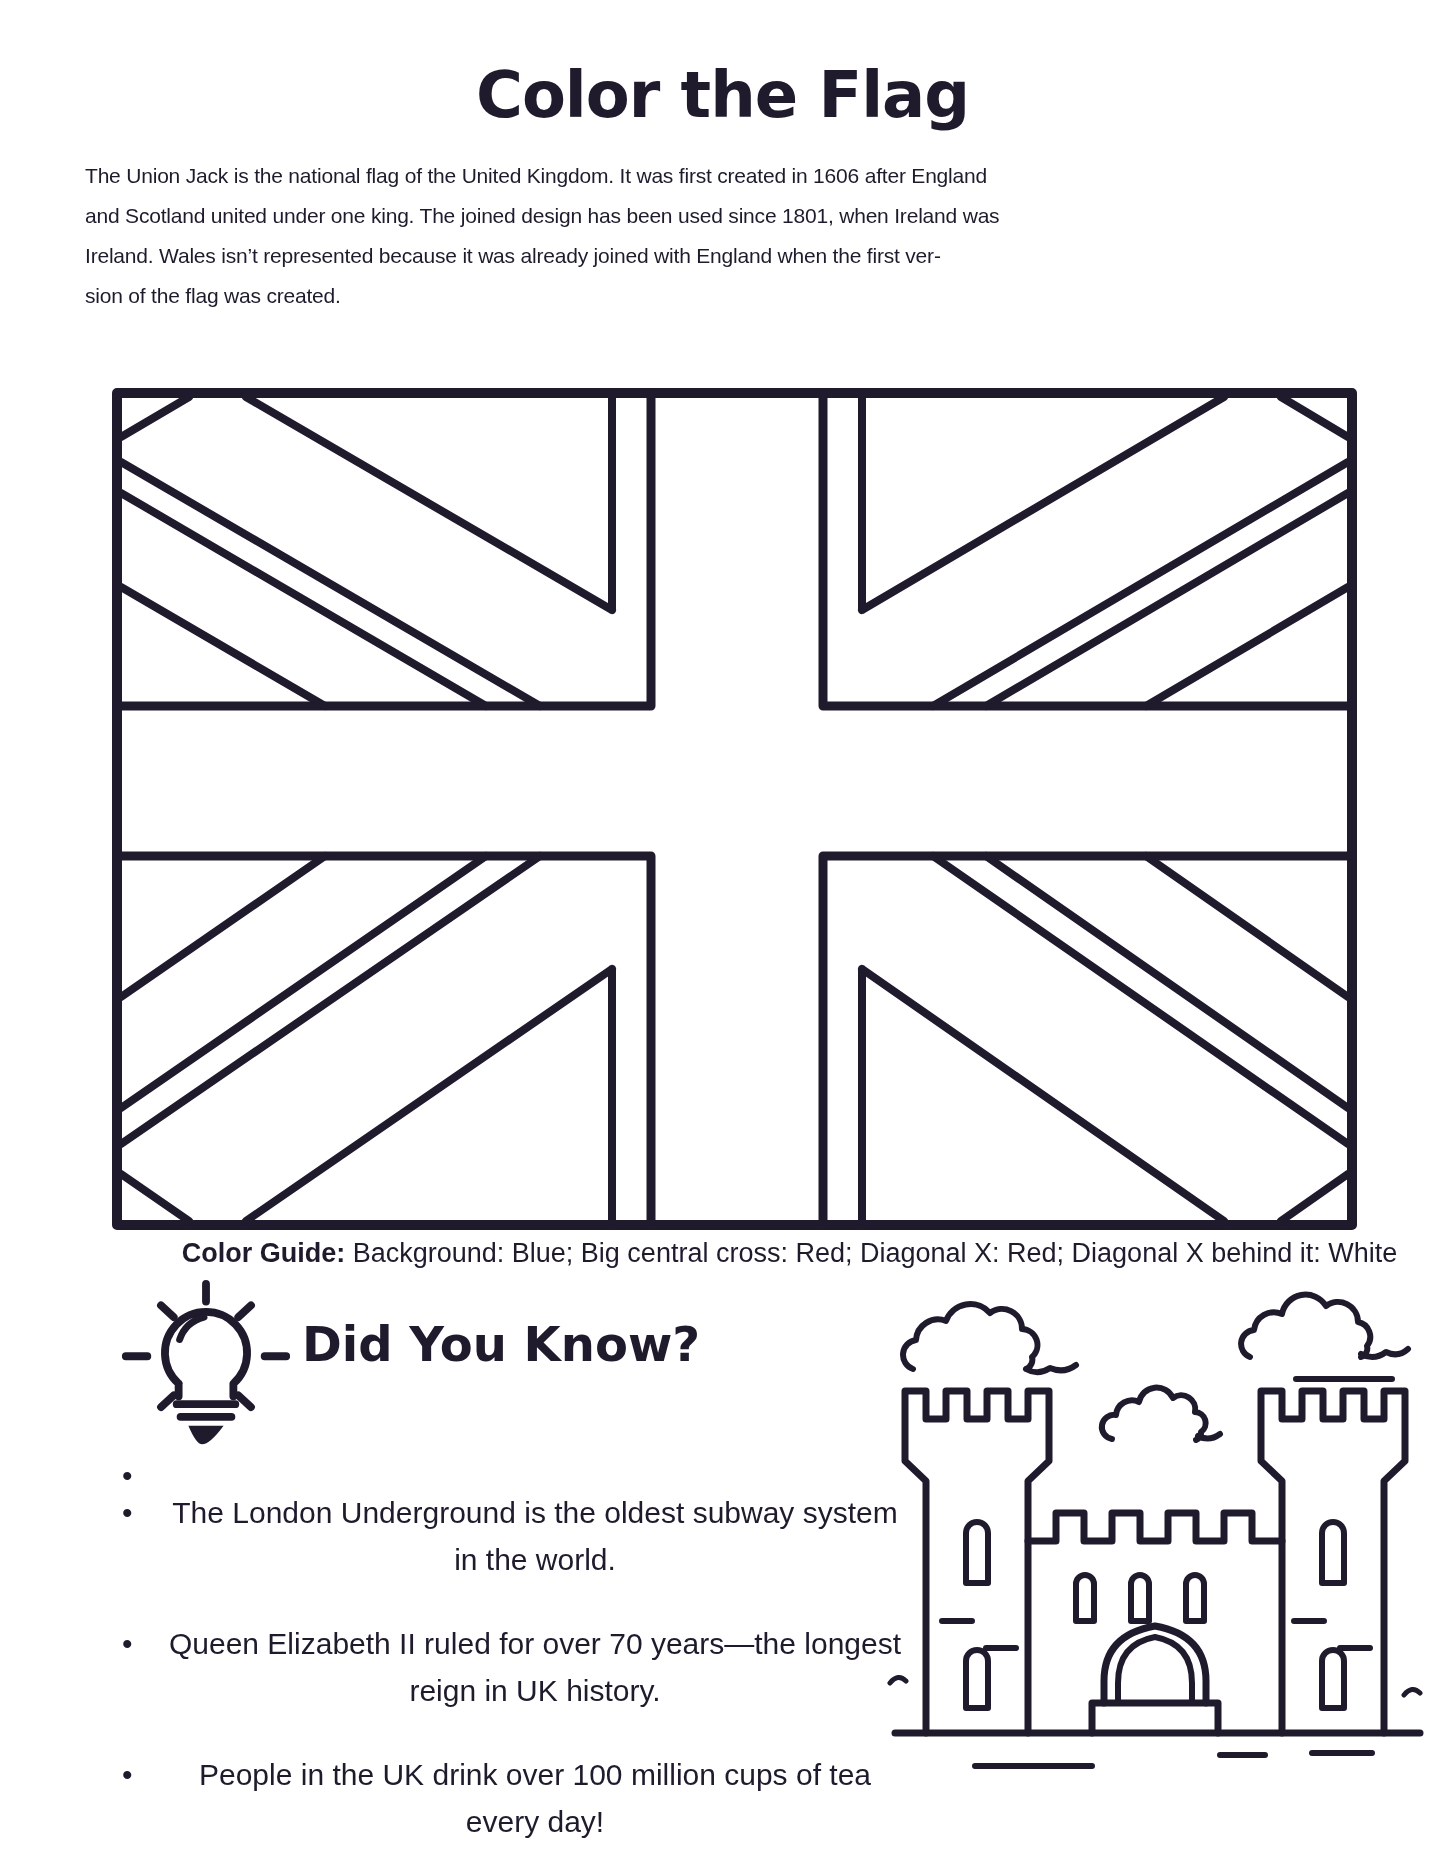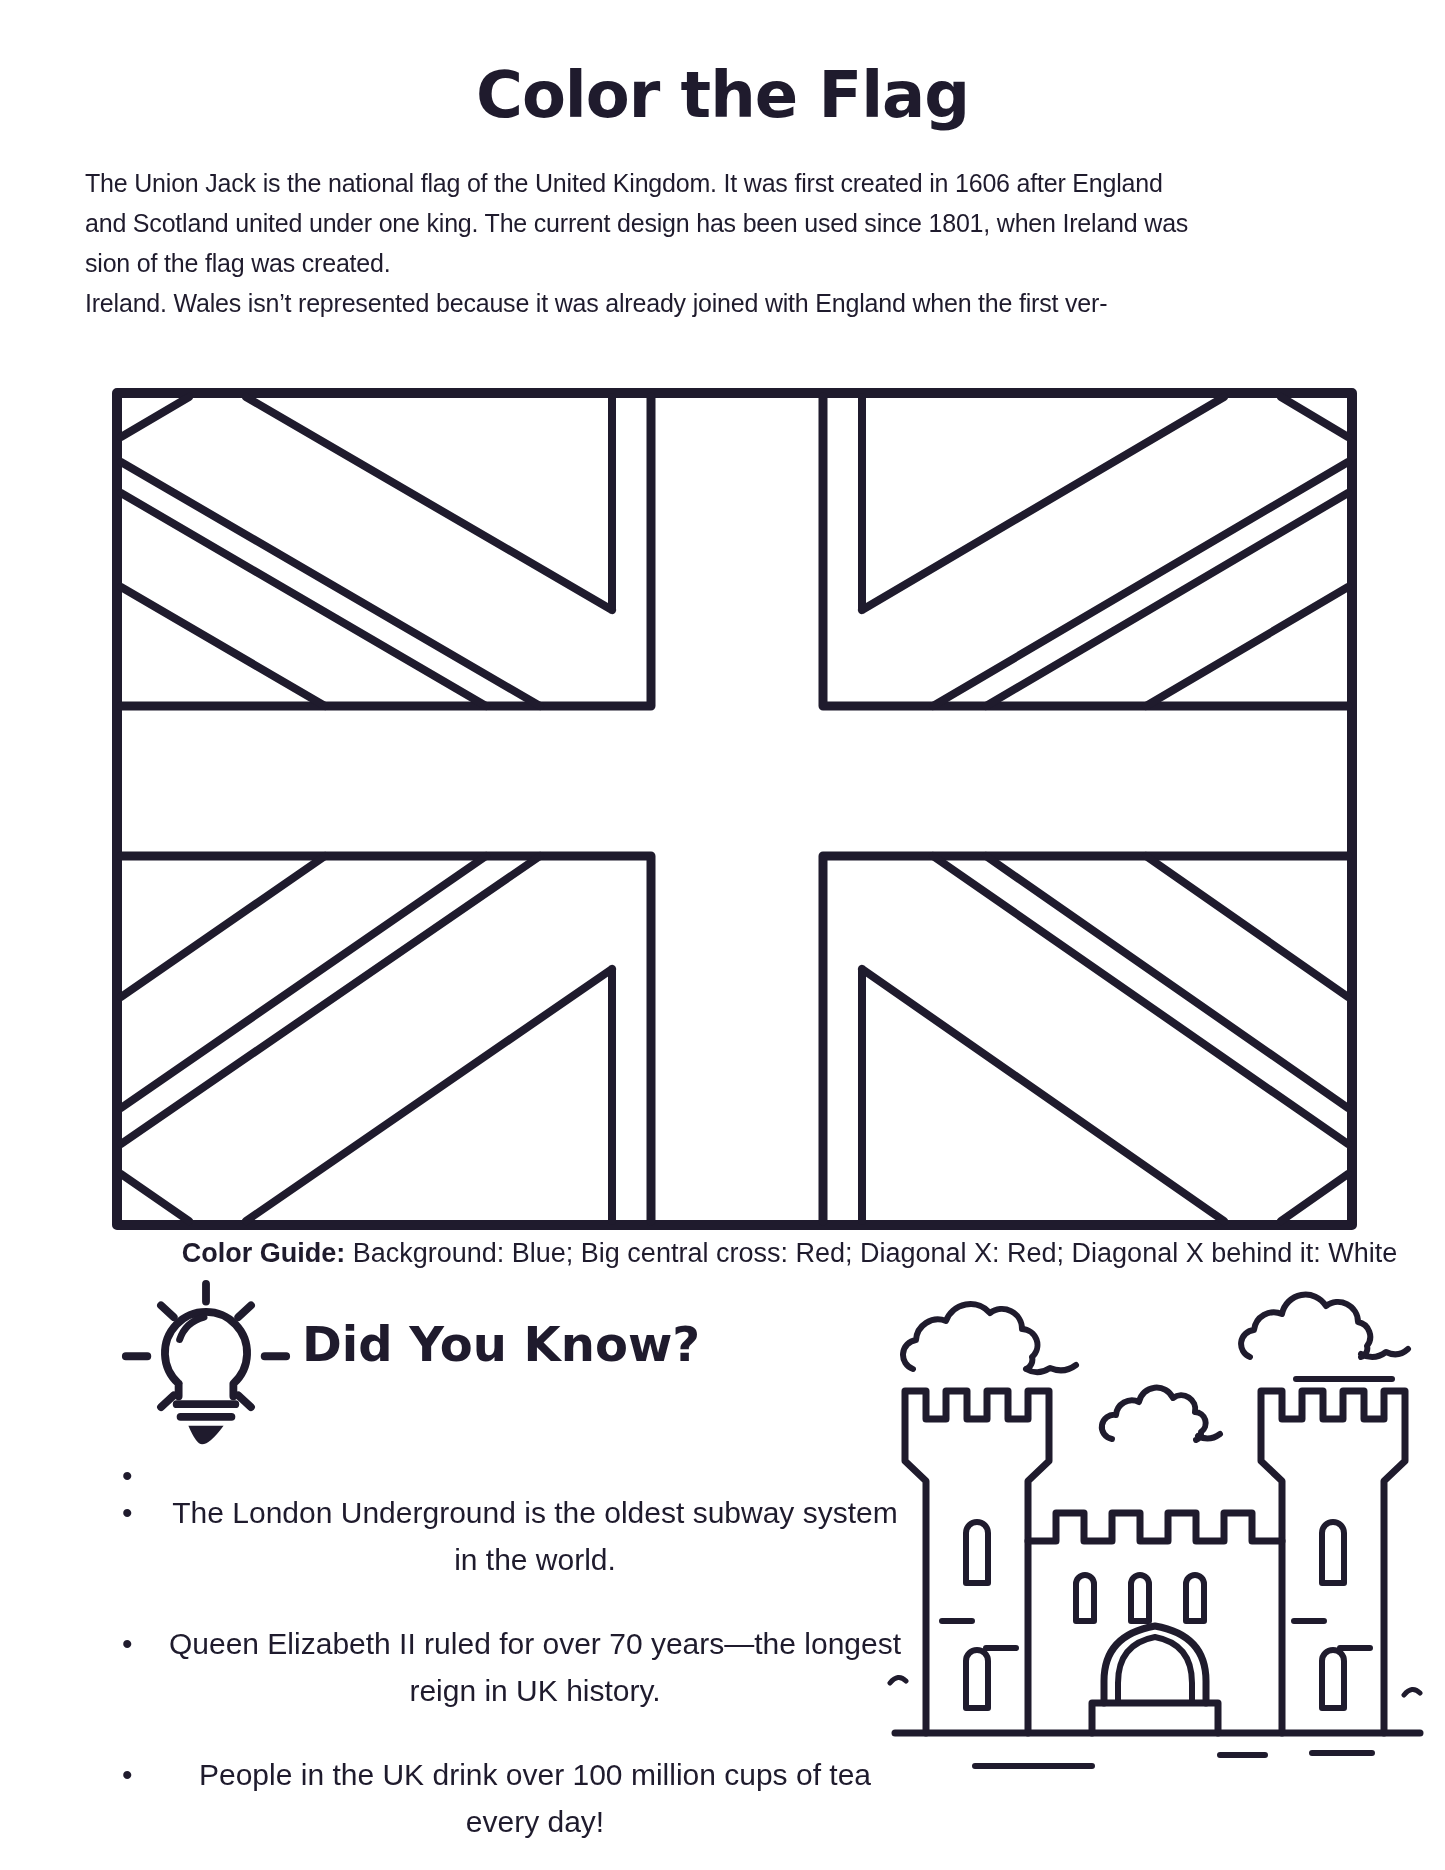--- a/index.html
+++ b/index.html
@@ -7,22 +7,22 @@
   body{ background:#ffffff; font-family:"Liberation Sans", sans-serif; color:var(--ink); }
   .page{ position:relative; width:1445px; height:1870px; background:#ffffff; overflow:hidden; }
 
   .title{
     position:absolute; left:0; top:58px; width:1445px; margin:0;
     text-align:center; font-family:"DejaVu Sans", sans-serif;
     font-weight:800; font-size:64px; letter-spacing:-1px; color:var(--ink);
   }
 
   .intro{
-    position:absolute; left:85px; top:163px; width:1290px;
-    font-size:25px; line-height:40px; letter-spacing:-0.2px; color:var(--ink);
+    position:absolute; left:85px; top:156px; width:1290px;
+    font-size:21px; line-height:40px; letter-spacing:-0.2px; color:var(--ink);
   }
   .intro .line{ white-space:nowrap; }
 
   .flag-wrap{ position:absolute; left:112px; top:388px; width:1355px; }
   .flag-wrap svg{ display:block; }
   .flag-caption{ margin-top:8px; text-align:center; font-size:27px; color:var(--ink); }
   .flag-caption b{ font-weight:bold; }
 
   .dyk-heading{
     position:absolute; left:302px; top:1316px; margin:0;
@@ -49,23 +49,23 @@
 </style>
 </head>
 <body>
 
 <div class="page">
 
   <h1 class="title">Color the Flag</h1>
 
   <div class="intro">
     <div class="line">The Union Jack is the national flag of the United Kingdom. It was first created in 1606 after England</div>
-    <div class="line">and Scotland united under one king. The current design has been used since 1801, when Ireland was</div>
+    <div class="line">and Scotland united under one king. The joined design has been used since 1801, when Ireland was</div>
+    <div class="line">Ireland. Wales isn’t represented because it was already joined with England when the first ver-</div>
     <div class="line">sion of the flag was created.</div>
-    <div class="line">Ireland. Wales isn’t represented because it was already joined with England when the first ver-</div>
   </div>
 
   <div class="flag-wrap">
     <svg width="1245" height="842" viewBox="0 0 1245 842">
 
       <rect class="stroke" x="5" y="5" width="1235" height="832" stroke-width="10"></rect>
 
       <path class="stroke" stroke-width="9" d="M539 9 V318 M539 468 V833 M711 9 V318 M711 468 V833
                M9 318 H539 M711 318 H1236 M9 468 H539 M711 468 H1236"></path>
 

